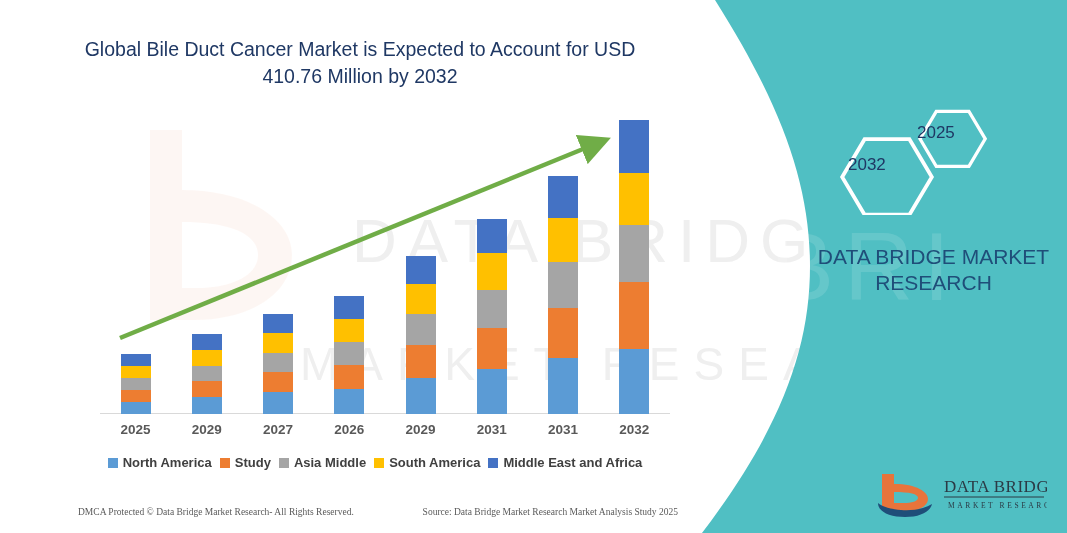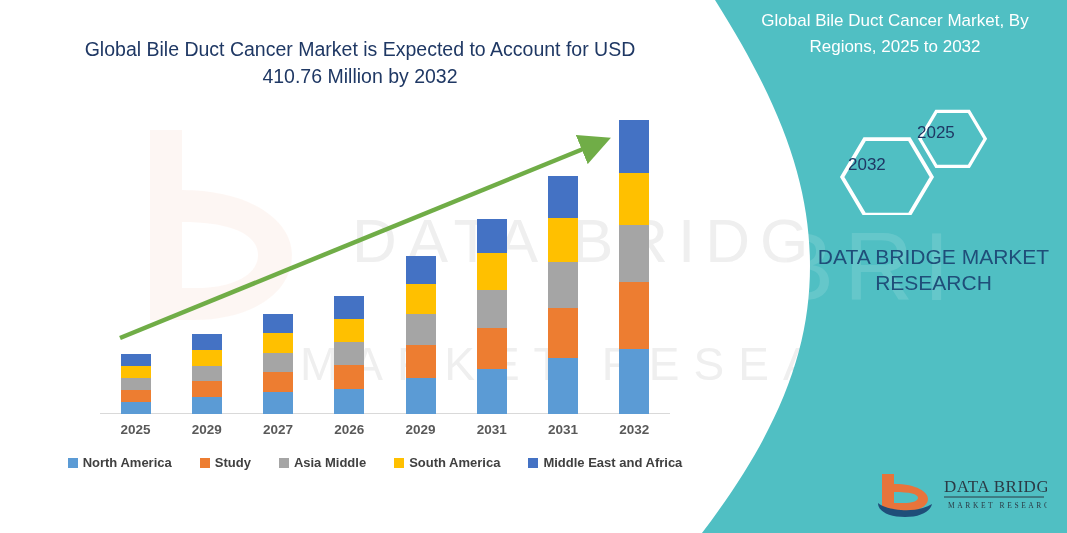--- a/index.html
+++ b/index.html
@@ -116,21 +116,21 @@
   }
 
   
   #legend {
     position: absolute;
     left: 60px; top: 455px;
     width: 630px;
     display: flex;
     justify-content: center;
     align-items: center;
-    gap: 28px;
+    gap: 8px;
     z-index: 3;
   }
   .legend-item {
     display: flex;
     align-items: center;
     gap: 5px;
     font-size: 13px;
     font-weight: bold;
     color: #404040;
     white-space: nowrap;
@@ -306,31 +306,34 @@
       <div class="legend-item">
         <span class="legend-swatch" style="background: rgb(255, 192, 0);"></span>
         <span>South America</span>
       </div>
       <div class="legend-item">
         <span class="legend-swatch" style="background: rgb(68, 114, 196);"></span>
         <span>Middle East and Africa</span>
       </div>
     </div>
 
+  <div id="footer">
+    <span>DMCA Protected © Data Bridge Market Research-  All Rights Reserved.</span>
+    <span>Source: Data Bridge Market Research  Market Analysis Study 2025</span>
+  </div>
 
   <div id="teal-panel">
     <svg viewBox="0 0 407 533" preserveAspectRatio="none">
       <path d="M55 0 L407 0 L407 533 L42 533 C120 430 150 350 150 266 C150 182 120 103 55 0 Z" fill="#50BFC3"></path>
       <g opacity="0.12" fill="#ffffff">
         <text x="205" y="300" font-family="Liberation Sans, sans-serif" font-size="96" text-anchor="middle" letter-spacing="10">BRI</text>
       </g>
     </svg>
   </div>
 
-  <div id="panel-title">Global Bile Duct Cancer Market, By Regions, 2025 to 2032</div>
 
   <div id="hexes">
     <svg viewBox="0 0 220 120" width="220" height="120">
       <polygon points="12,61 31,29 69,29 88,61 69,93 31,93" transform="translate(8,10) scale(1.18)" fill="none" stroke="#ffffff" stroke-width="3.2"></polygon>
       <polygon points="92,43 108,16 140,16 156,43 140,70 108,70" transform="translate(0,0) scale(1.02) translate(6,0)" fill="none" stroke="#ffffff" stroke-width="3.2"></polygon>
     </svg>
     <span class="hex-label" id="hex-2025-label">2025</span>
     <span class="hex-label" id="hex-2032-label">2032</span>
   </div>
 

